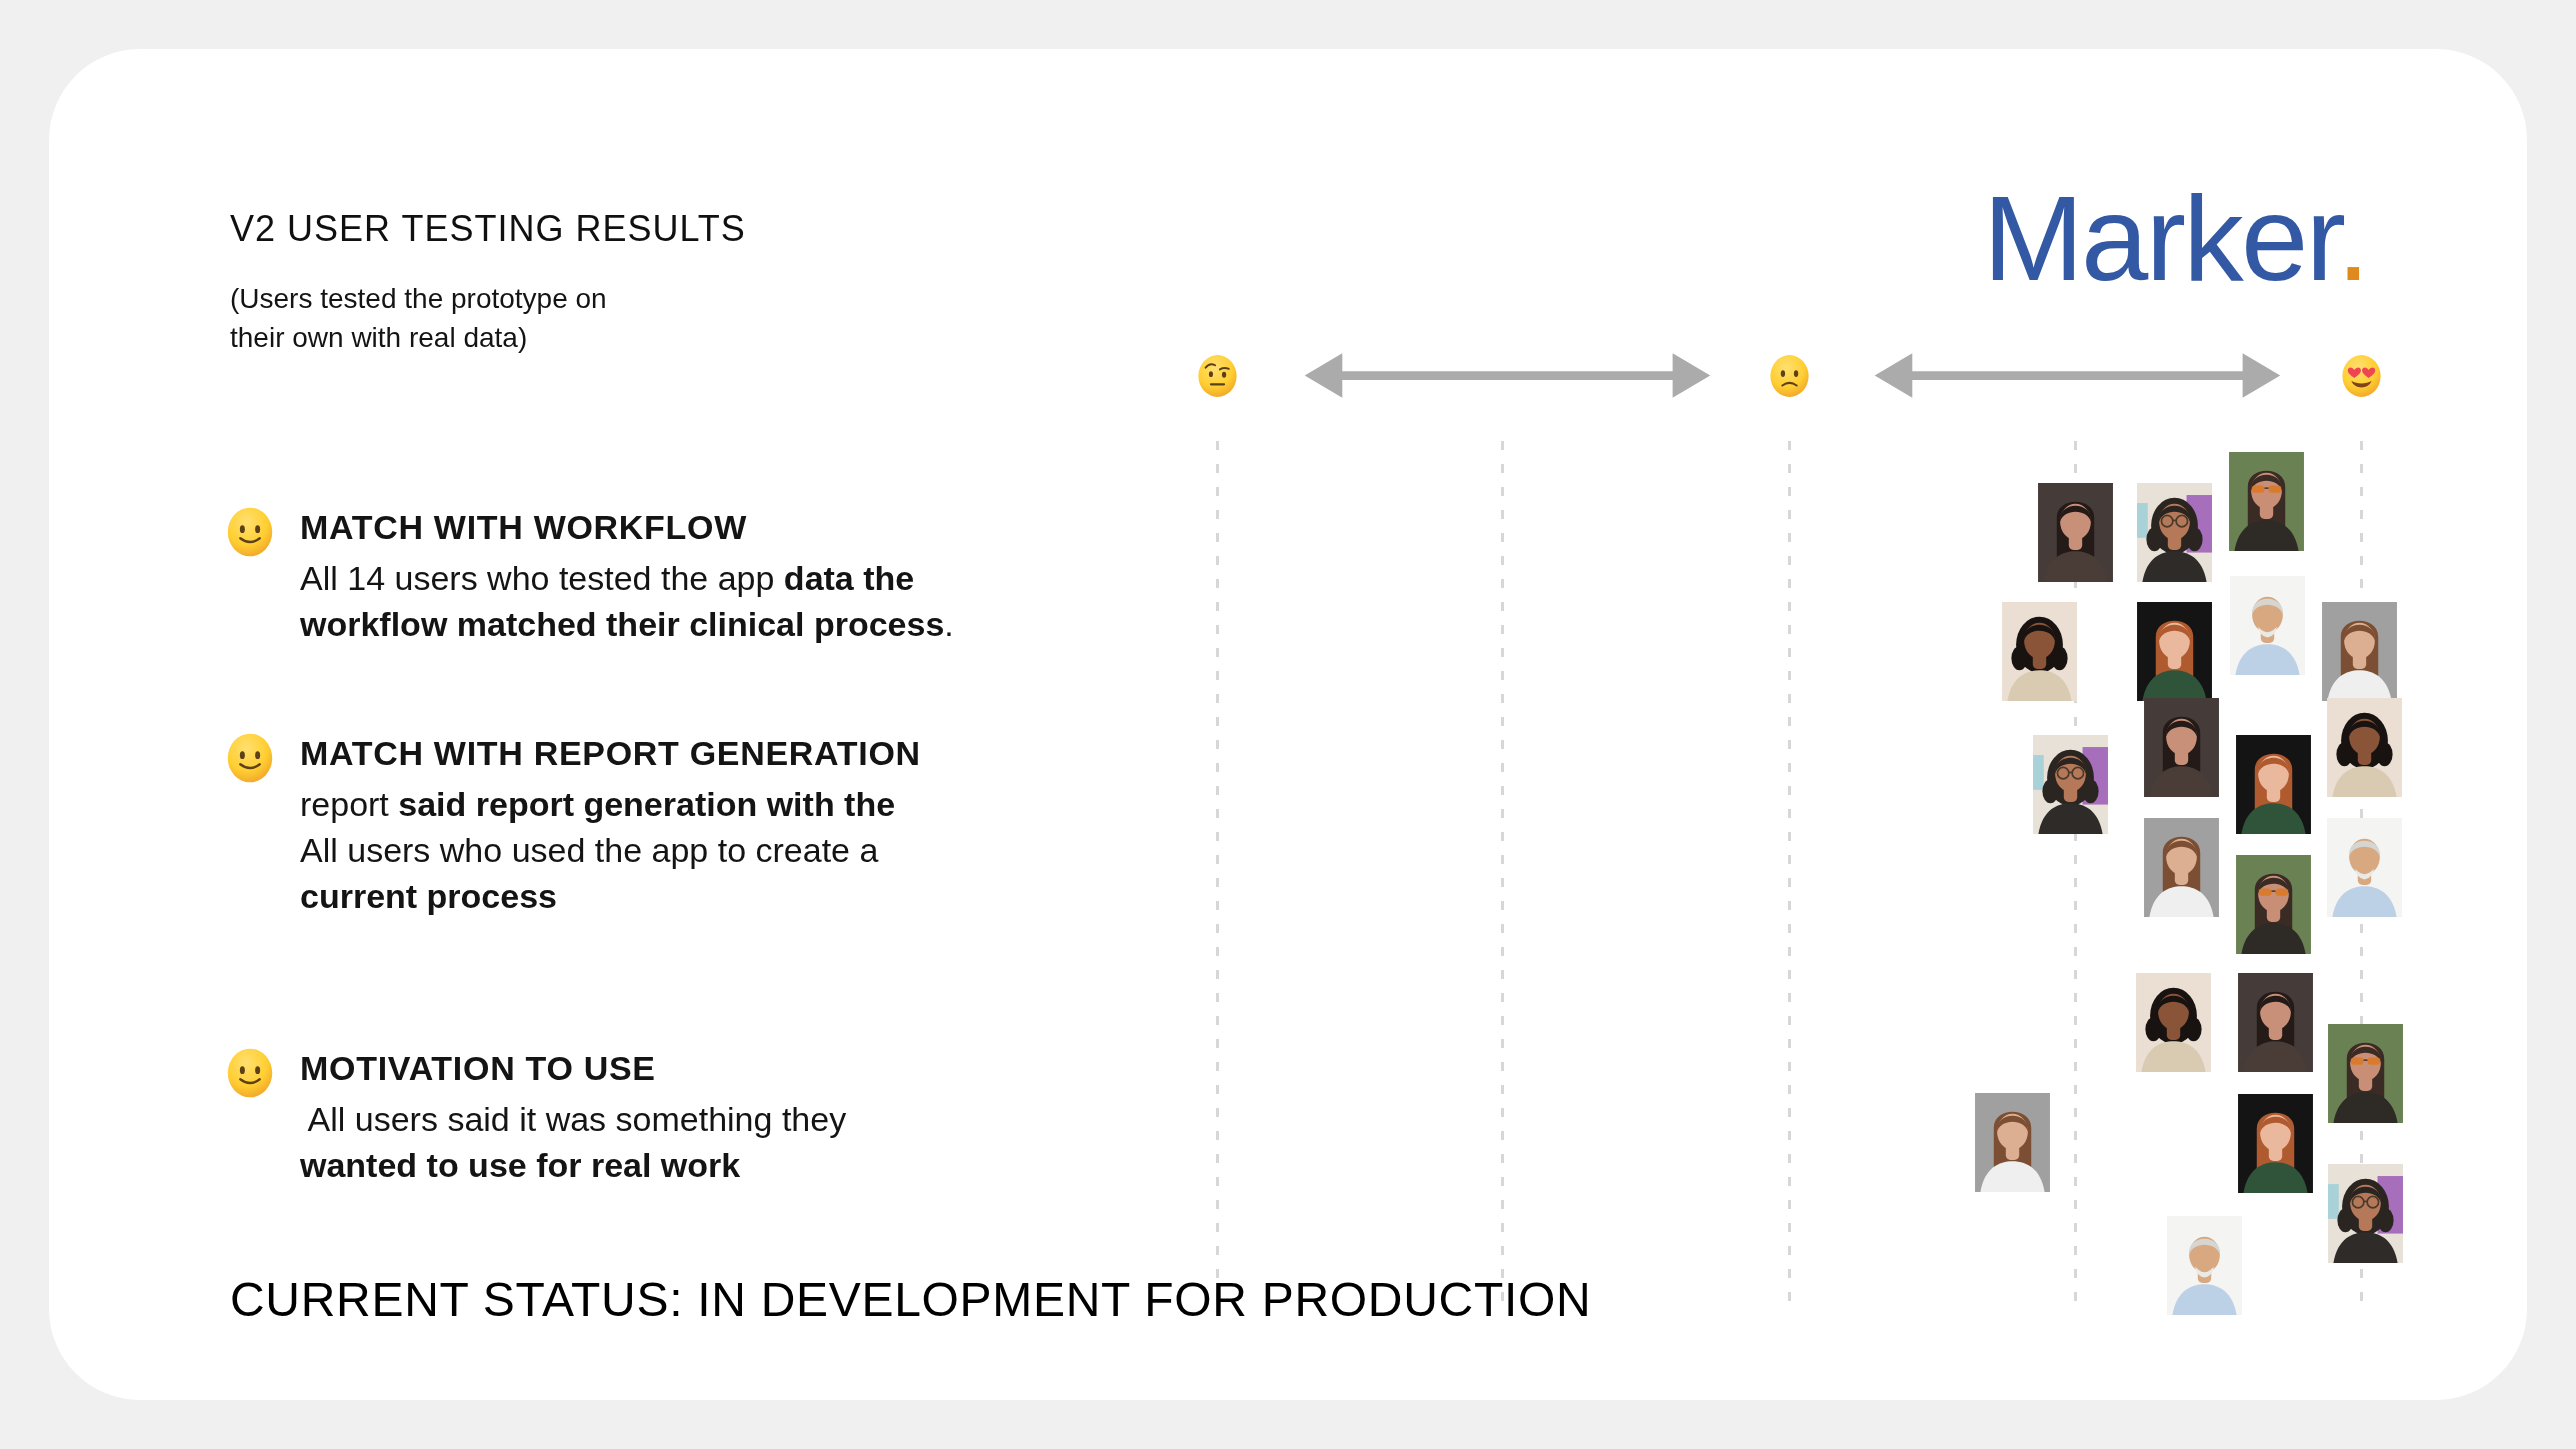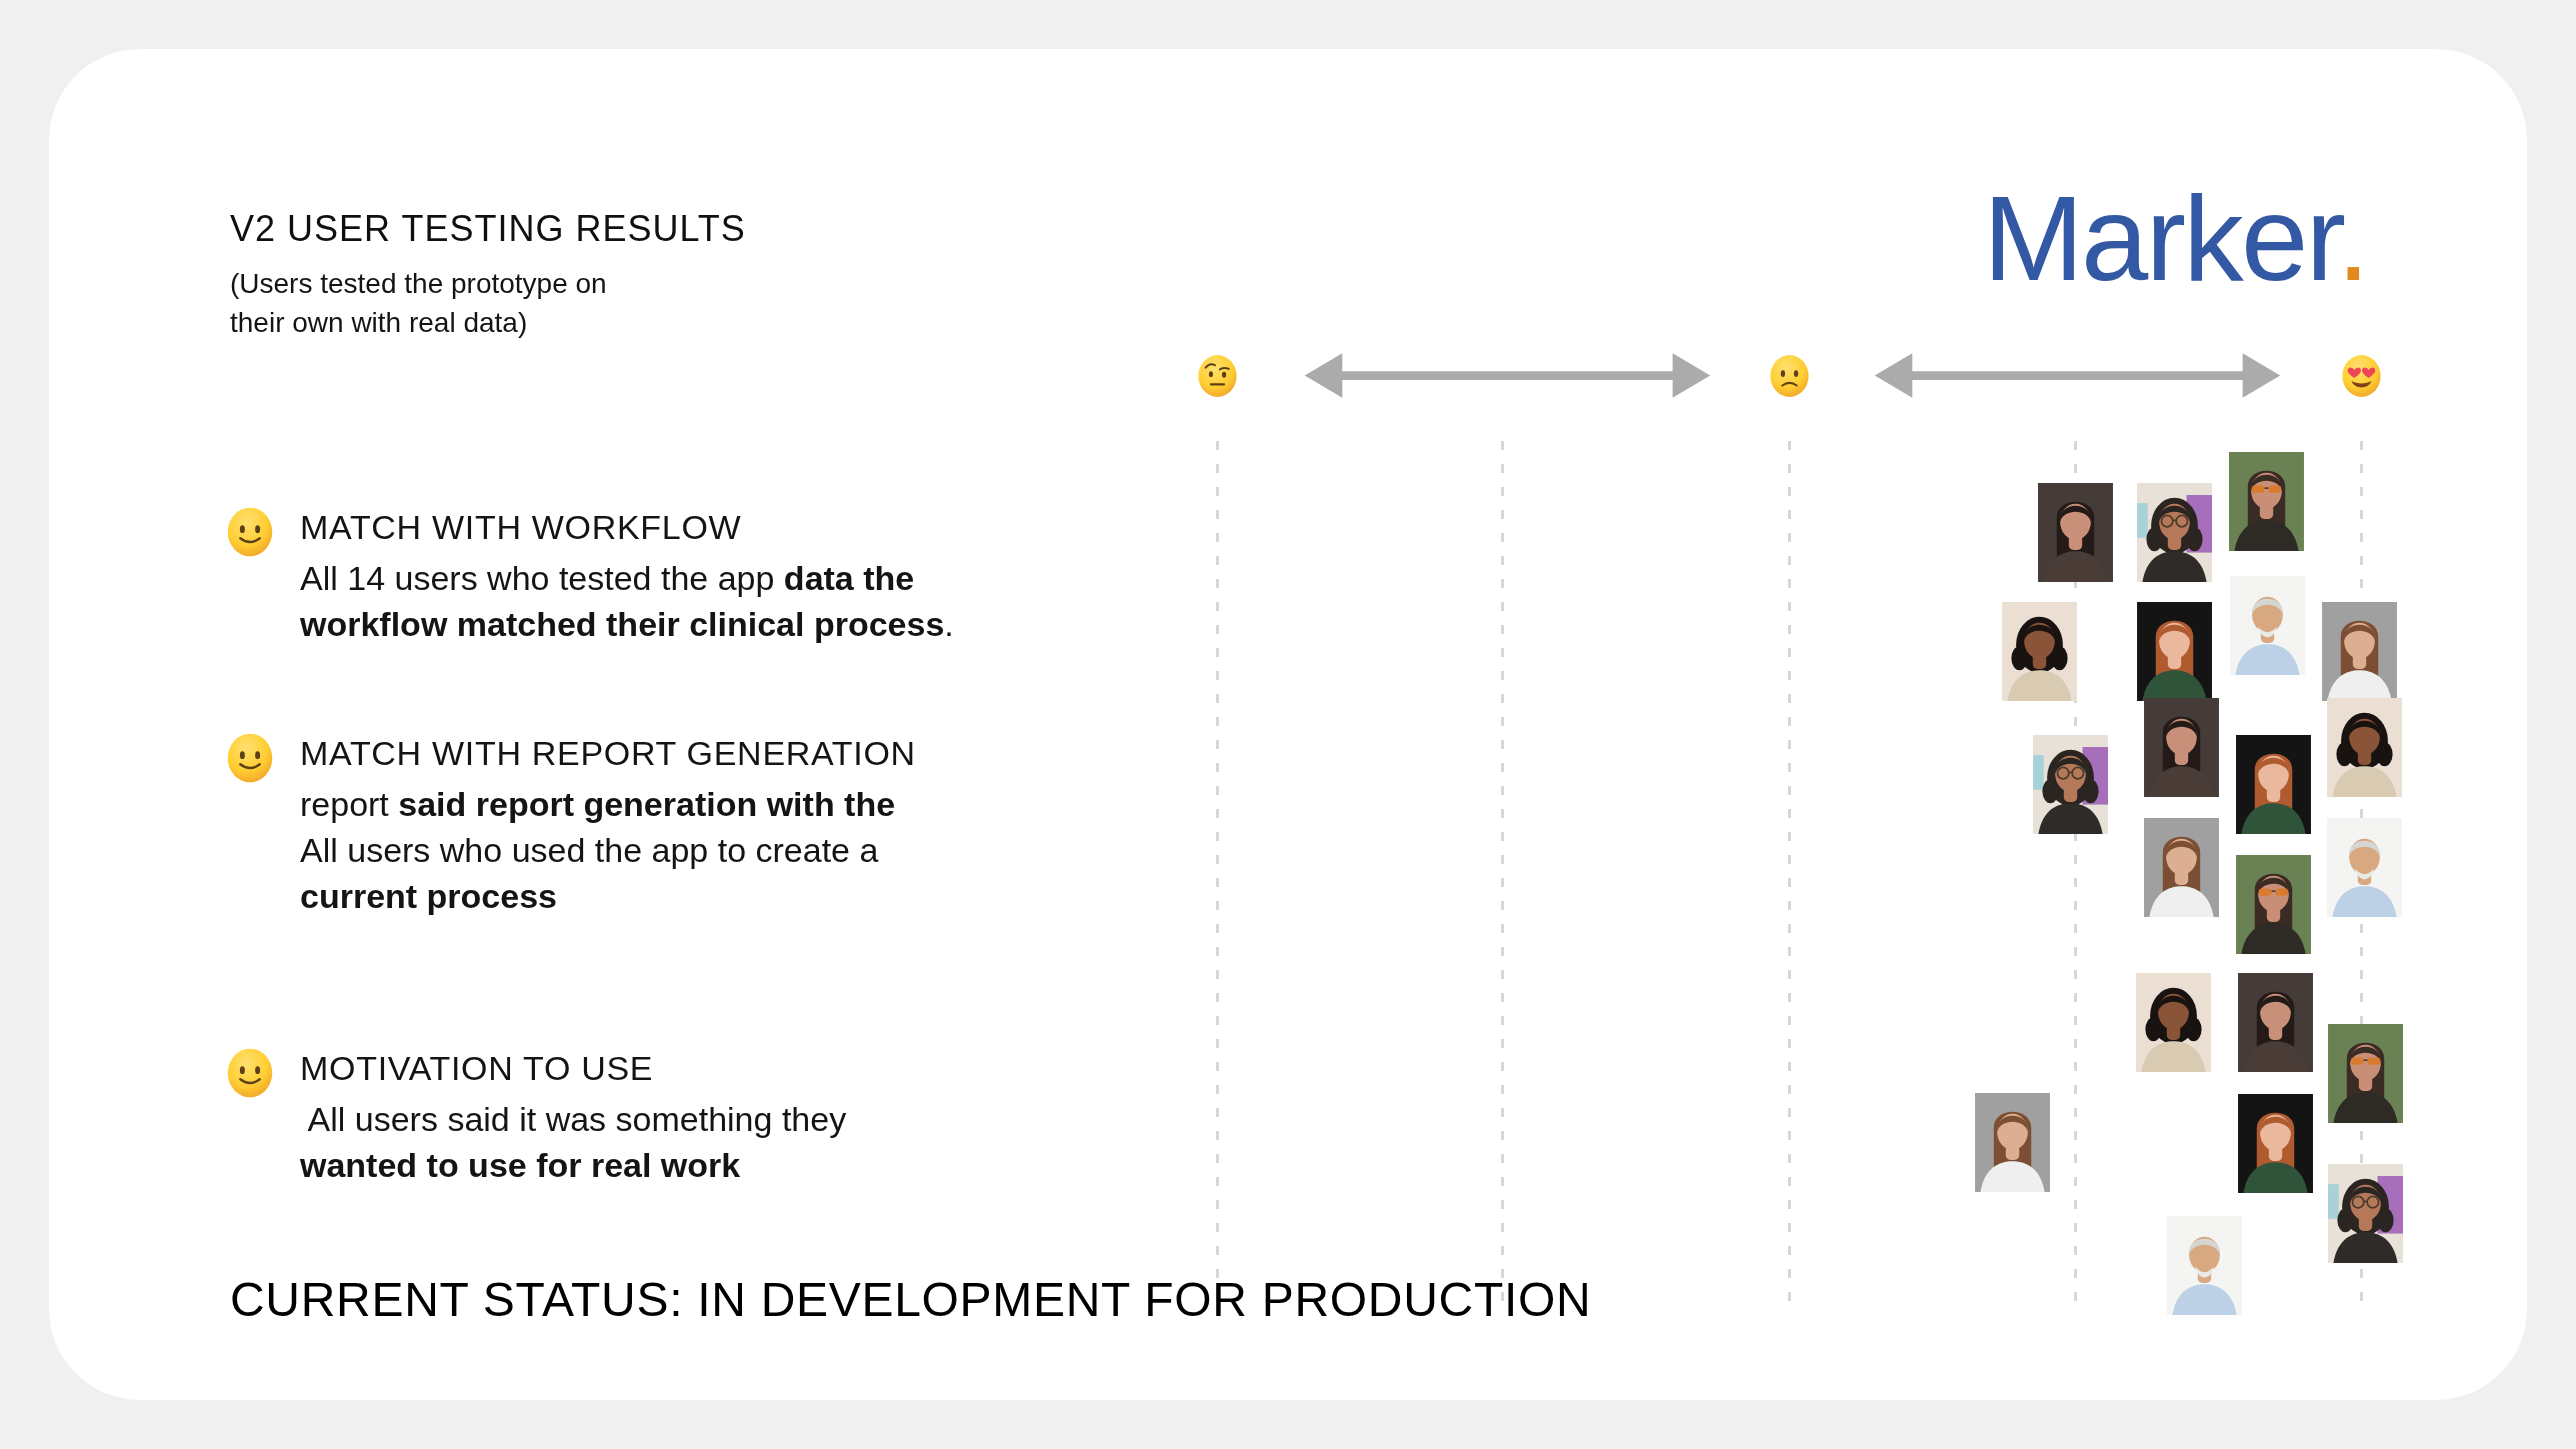--- a/index.html
+++ b/index.html
@@ -13,21 +13,21 @@
     position:absolute;left:49px;top:49px;width:2478px;height:1351px;
     background:#ffffff;border-radius:91px;
   }
   .layer{position:absolute;left:0;top:0;width:2099px;height:1449px;}
 
   .title{
     position:absolute;left:230px;top:208px;
     font-size:36px;letter-spacing:1px;color:#101010;font-weight:400;
   }
   .subtitle{
-    position:absolute;left:230px;top:264px;
+    position:absolute;left:230px;top:279px;
     font-size:28px;line-height:39px;color:#141414;
   }
   .logo{
     position:absolute;left:1983px;top:168px;
     font-size:121px;letter-spacing:-2.7px;font-weight:500;
     color:#3459a4;white-space:nowrap;
   }
   .logo .dot{color:#e08a1e;}
 
   .gridline{
@@ -36,21 +36,21 @@
   }
   .scale-emoji{position:absolute;width:43px;height:46px;}
   .scale-emoji svg{width:100%;height:100%;display:block;}
   .scale-arrow{position:absolute;width:411px;height:51px;}
 
   .section{position:absolute;left:225px;width:939px;}
   .sec-emoji{position:absolute;left:0;top:5.4px;width:50px;height:54px;}
   .sec-emoji svg{width:100%;height:100%;display:block;}
   .sec-heading{
     position:absolute;left:75px;top:8px;
-    font-size:34px;letter-spacing:0.7px;font-weight:400;white-space:nowrap;text-align:center;
+    font-size:34px;letter-spacing:0.7px;font-weight:700;white-space:nowrap;text-align:center;
   }
   .sec-body{position:absolute;left:75px;top:55px;font-size:34px;line-height:46px;}
   .sec-body .line{white-space:pre;}
   .sec-body b{font-weight:700;}
 
   .status{
     position:absolute;left:230px;top:1272px;
     font-size:48px;letter-spacing:0.7px;color:#000000;font-weight:400;white-space:nowrap;
   }
 

